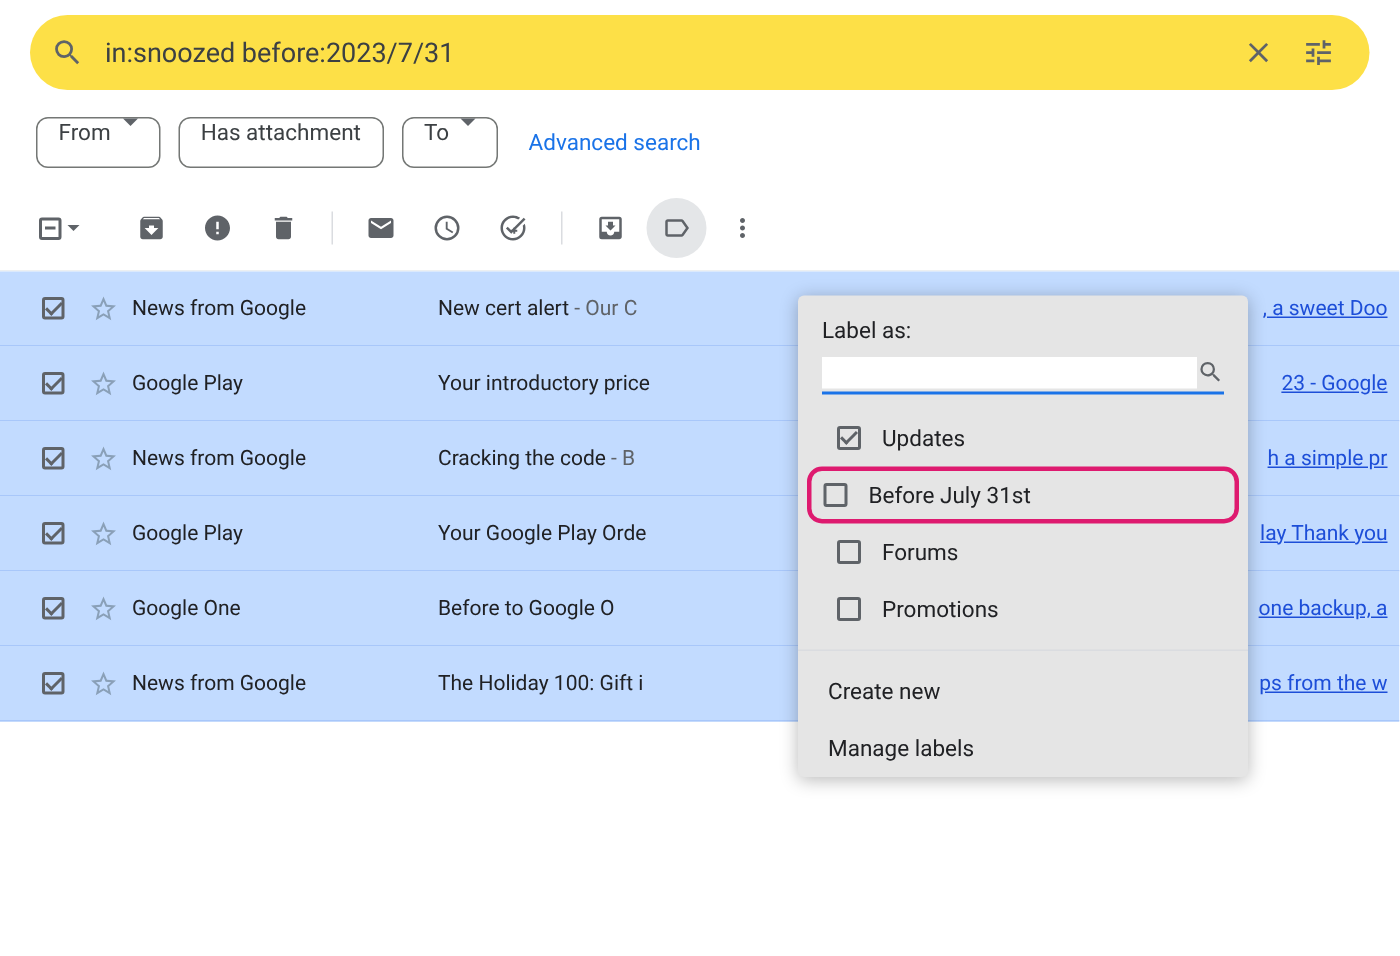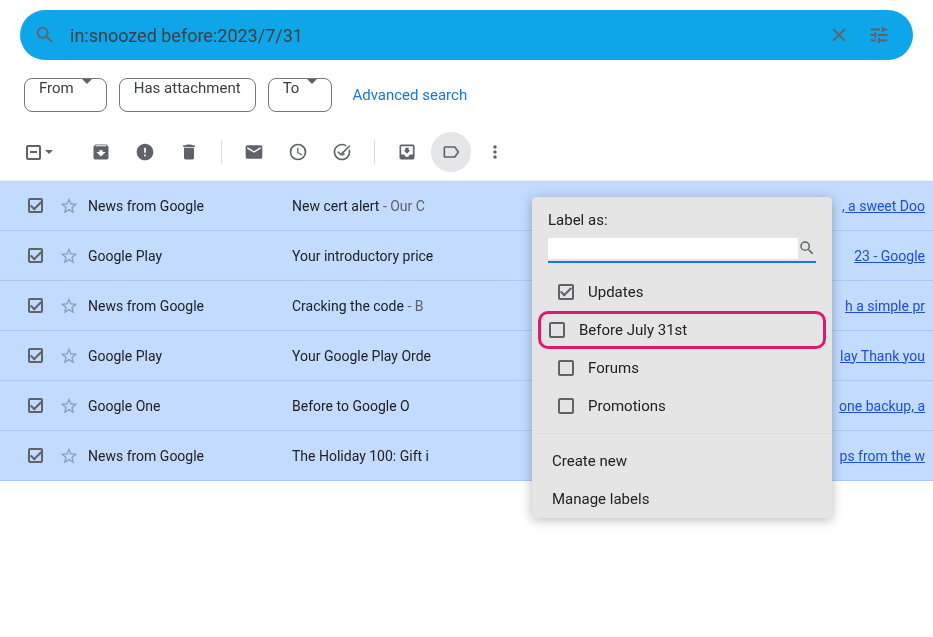--- a/index.html
+++ b/index.html
@@ -1,19 +1,19 @@
 <!DOCTYPE html>
 <html><head>
 <meta charset="utf-8">
 <style>
   * { box-sizing: border-box; margin: 0; padding: 0; }
   body { font-family: 'Google Sans', Roboto, Arial, sans-serif; background: #fff; width: 933px; height: 637px; overflow: hidden; color: #202124; }
   
   
-  .search-bar { margin: 10px 20px 0 20px; height: 50px; background: #0ea5e9; border-radius: 30px; display: flex; align-items: center; padding: 16px 14px; }
+  .search-bar { margin: 10px 20px 0 20px; height: 50px; background: #fde047; border-radius: 30px; display: flex; align-items: center; padding: 16px 14px; }
   .search-bar svg.mag { flex: none; }
   .search-text { flex: 1; font-size: 18px; color: #3c4043; padding-left: 14px; }
   .search-bar .clear, .search-bar .tune { flex: none; width: 40px; height: 40px; display: flex; align-items: center; justify-content: center; border-radius: 50%; cursor: pointer; }
   
   
   .chips { display: flex; align-items: center; gap: 12px; padding: 18px 24px 12px 24px; }
   .chip { border: 1px solid #747775; border-radius: 8px; height: 34px; padding: 0 14px; display: flex; align-items: flex-start; gap: 8px; font-size: 15px; color: #3c4043; cursor: pointer; background:#fff; }
   .chip .tri { width:0;height:0;border-left:5px solid transparent;border-right:5px solid transparent;border-top:5px solid #5f6368; }
   .adv { color: #1a73e8; font-size: 15px; margin-left: 8px; cursor: pointer; }
   

